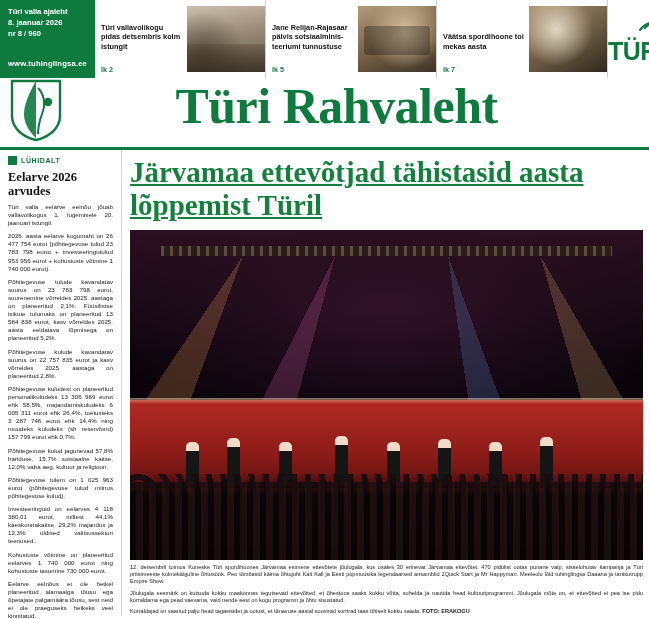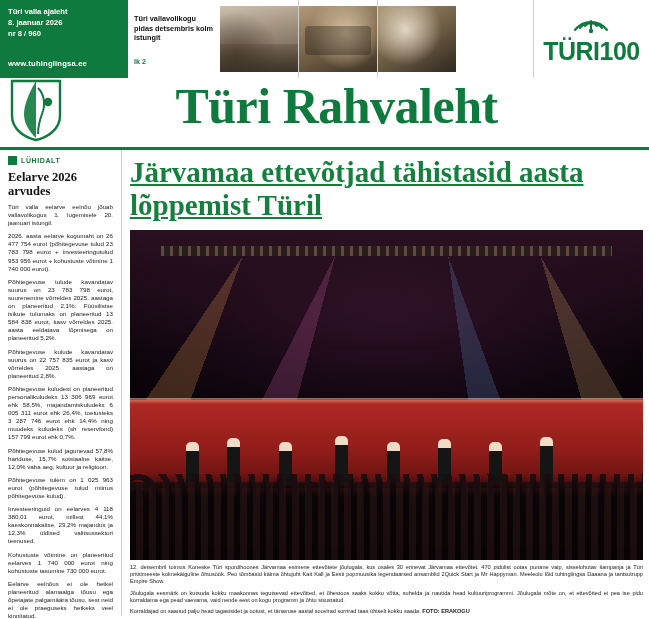--- a/index.html
+++ b/index.html
@@ -61,21 +61,21 @@
     align-items: stretch;
     border-left: 1px solid #cfcfcf;
     box-sizing: border-box;
   }
   .teaser:first-child { border-left: none; }
   .teaser-text {
     padding: 6px 5px 4px 6px;
     box-sizing: border-box;
     display: flex;
     flex-direction: column;
-    justify-content: center;
+    justify-content: flex-end;
     width: 92px;
   }
   .teaser-title {
     font-size: 7.3px;
     line-height: 9.5px;
     font-weight: bold;
     color: #111;
   }
   .teaser-page {
     font-size: 7.2px;
@@ -333,24 +333,32 @@
 
       <div class="teaser">
         <div class="teaser-text">
           <div class="teaser-title">Türi vallavolikogu pidas detsembris kolm istungit</div>
           <div class="teaser-page">lk 2</div>
         </div>
         <div class="teaser-photo ph1"></div>
       </div>
 
       <div class="teaser">
+        <div class="teaser-text">
+          <div class="teaser-title">Jane Relijan-Rajasaar pälvis sotsiaalminis-teeriumi tunnustuse</div>
+          <div class="teaser-page">lk 5</div>
+        </div>
         <div class="teaser-photo ph2"></div>
       </div>
 
       <div class="teaser">
+        <div class="teaser-text">
+          <div class="teaser-title">Väätsa spordihoone toi mekas aasta</div>
+          <div class="teaser-page">lk 7</div>
+        </div>
         <div class="teaser-photo ph3"></div>
       </div>
 
     </div>
 
     <div class="logo100">
       <div class="wrap">
         <svg class="waves" width="54" height="20" viewBox="0 0 54 20">
           <g fill="none" stroke="#0f7a3d" stroke-width="2.1" stroke-linecap="round">
             <path d="M27 16 L27 7"></path>

